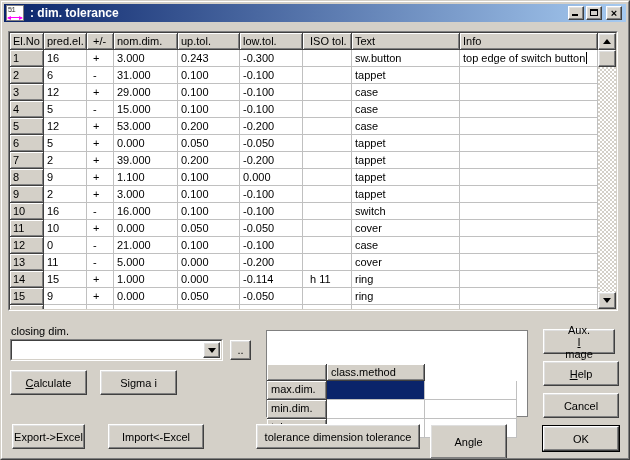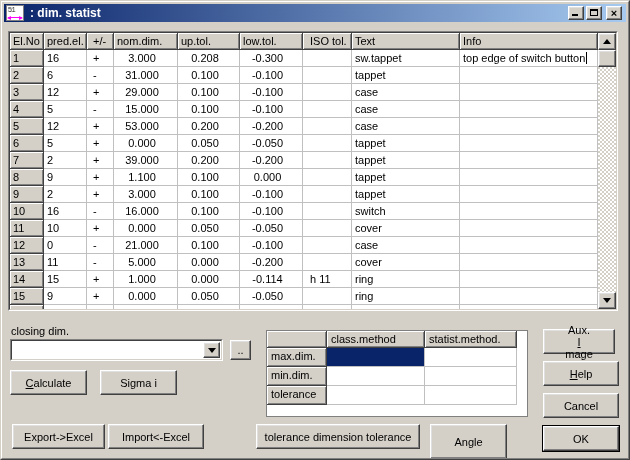--- a/index.html
+++ b/index.html
@@ -49,21 +49,21 @@
             border:1px solid;border-color:#808080 #fff #fff #808080;background:#fff;}
   .dimtable-in{position:absolute;inset:0;border:1px solid;border-color:#404040 #d4d0c8 #d4d0c8 #404040;
                display:flex;}
   .dt-content{width:588px;flex:0 0 auto;overflow:hidden;}
   .dt-row{display:flex;height:17px;}
   .dt-body{height:259px;overflow:hidden;}
   .dt-cell{box-sizing:border-box;overflow:hidden;white-space:nowrap;padding:1px 3px;line-height:14px;
            background:#fff;border-right:1px solid #c0c0c0;border-bottom:1px solid #c0c0c0;}
   .dt-cell.hdr,.dt-cell.rowhdr{background:#d4d0c8;border-right:1px solid #404040;border-bottom:1px solid #404040;
            box-shadow:inset 1px 1px 0 #fff,inset -1px -1px 0 #808080;}
-  .dt-cell.num{text-align:center;padding-right:10px;}
+  .dt-cell.num{text-align:left;padding-right:10px;}
   .c0{width:34px;flex:0 0 34px;}
   .c1{width:43px;flex:0 0 43px;}
   .c2{width:27px;flex:0 0 27px;padding-left:6px;}
   .c3{width:64px;flex:0 0 64px;}
   .c4{width:62px;flex:0 0 62px;}
   .c5{width:63px;flex:0 0 63px;}
   .c6{width:49px;flex:0 0 49px;padding-left:7px;}
   .c7{width:108px;flex:0 0 108px;}
   .c8{width:138px;flex:0 0 138px;}
   .caret{display:inline-block;width:1px;height:12px;background:#000;vertical-align:-2px;margin-left:1px;}
@@ -97,36 +97,36 @@
   .rgrid{position:absolute;left:266px;top:330px;width:262px;height:87px;background:#fff;
          border:1px solid #808080;box-sizing:border-box;}
   .rg-row{display:flex;}
   .rg-cell{box-sizing:border-box;overflow:hidden;white-space:nowrap;padding:1px 4px;line-height:14px;
            background:#fff;border-right:1px solid #c0c0c0;border-bottom:1px solid #c0c0c0;}
   .rg-hdr{background:#d4d0c8;border-right:1px solid #404040;border-bottom:1px solid #404040;
           box-shadow:inset 1px 1px 0 #fff,inset -1px -1px 0 #808080;}
   .rg-c0{width:60px;flex:0 0 60px;}
   .rg-c1{width:98px;flex:0 0 98px;}
   .rg-c2{width:92px;flex:0 0 92px;}
-  .rg-hrow{height:17px;}
+  .rg-hrow{height:17px;margin-top:33px;}
   .rg-drow{height:19px;}
   .rg-cell.sel{background:#0a246a;}
 </style>
 </head>
 <body>
 
 <div class="frame-outer"></div>
 <div class="frame-inner"></div>
 
 <div class="titlebar">
   <div class="app-icon">
     <span class="digits">5:1</span>
     <span class="dimline"></span>
   </div>
-  <div class="title-text">: dim. statist</div>
+  <div class="title-text">: dim. tolerance</div>
   <div class="tb-btn">
       <span class="glyph-min"></span>
     </div>
   <div class="tb-btn">
       <span class="glyph-max"></span>
     </div>
   <div class="tb-btn close">
       <span class="glyph-close">×</span>
     </div>
 </div>
@@ -144,24 +144,24 @@
           <div class="dt-cell hdr c6">ISO tol.</div>
           <div class="dt-cell hdr c7">Text</div>
           <div class="dt-cell hdr c8">Info</div>
         </div>
       <div class="dt-body" id="dt-body">
           <div class="dt-row">
             <div class="dt-cell c0 rowhdr"><span>1</span></div>
             <div class="dt-cell c1"><span>16</span></div>
             <div class="dt-cell c2"><span>+</span></div>
             <div class="dt-cell c3 num"><span>3.000</span></div>
-            <div class="dt-cell c4 num"><span>0.208</span></div>
+            <div class="dt-cell c4 num"><span>0.243</span></div>
             <div class="dt-cell c5 num"><span>-0.300</span></div>
             <div class="dt-cell c6"><span></span></div>
-            <div class="dt-cell c7"><span>sw.tappet</span></div>
+            <div class="dt-cell c7"><span>sw.button</span></div>
             <div class="dt-cell c8"><span>top edge of switch button</span><span class="caret"></span></div>
           </div>
           <div class="dt-row">
             <div class="dt-cell c0 rowhdr"><span>2</span></div>
             <div class="dt-cell c1"><span>6</span></div>
             <div class="dt-cell c2"><span>-</span></div>
             <div class="dt-cell c3 num"><span>31.000</span></div>
             <div class="dt-cell c4 num"><span>0.100</span></div>
             <div class="dt-cell c5 num"><span>-0.100</span></div>
             <div class="dt-cell c6"><span></span></div>
@@ -346,28 +346,27 @@
     </div>
 </div>
 <button class="btn" style="left:230px;top:340px;width:21px;height:20px;">..</button>
 
 <button class="btn" style="left:10px;top:370px;width:77px;height:25px;">
     <span></span>
     <u>C</u>
     <span>alculate</span>
   </button>
 <button class="btn" style="left:100px;top:370px;width:77px;height:25px;">Sigma i</button>
-<button class="btn" style="left:12px;top:424px;width:93px;height:25px;">Export-&gt;Excel</button>
+<button class="btn" style="left:12px;top:424px;width:73px;height:25px;">Export-&gt;Excel</button>
 <button class="btn" style="left:108px;top:424px;width:96px;height:25px;">Import&lt;-Excel</button>
 
 <div class="rgrid">
   <div class="rg-row rg-hrow">
     <div class="rg-cell rg-hdr rg-c0"></div>
     <div class="rg-cell rg-hdr rg-c1">class.method</div>
-    <div class="rg-cell rg-hdr rg-c2">statist.method.</div>
   </div>
   <div class="rg-row rg-drow">
     <div class="rg-cell rg-hdr rg-c0">max.dim.</div>
     <div class="rg-cell rg-c1 sel"></div>
     <div class="rg-cell rg-c2"></div>
   </div>
   <div class="rg-row rg-drow">
     <div class="rg-cell rg-hdr rg-c0">min.dim.</div>
     <div class="rg-cell rg-c1"></div>
     <div class="rg-cell rg-c2"></div>

